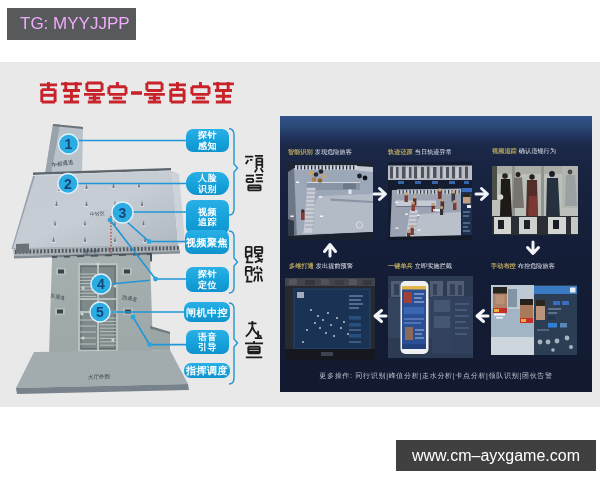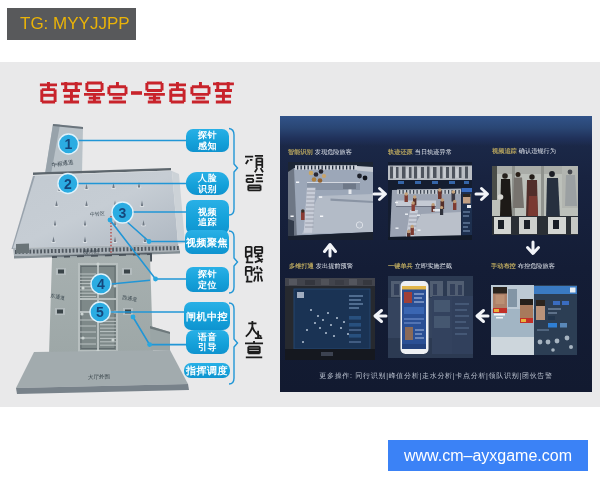--- a/index.html
+++ b/index.html
@@ -9,21 +9,21 @@
  border-radius:7px;color:#fff;font-weight:bold;display:flex;align-items:center;justify-content:center;
  text-align:center;}
 .l2{font-size:9px;line-height:10.5px;letter-spacing:.5px;}
 .l1{font-size:10px;line-height:11px;letter-spacing:.5px;}
 .plabel{position:absolute;font-size:6.2px;letter-spacing:0;white-space:nowrap;color:#e8ecf2;}
 .plabel b{color:#b5a35e;font-weight:bold;margin-right:2px;}
 </style></head>
 <body>
 <div id="page">
 
-<div class="abs" style="left:7px;top:8px;width:129px;height:32px;background:#58595b;color:#eab308;font-size:17px;line-height:32px;padding-left:13px;box-sizing:border-box;white-space:nowrap;">TG: MYYJJPP</div>
+<div class="abs" style="left:7px;top:8px;width:129px;height:32px;background:#58595b;color:#f0abfc;font-size:17px;line-height:32px;padding-left:13px;box-sizing:border-box;white-space:nowrap;">TG: MYYJJPP</div>
 
 <div class="abs" style="left:0;top:62px;width:600px;height:345px;background:#e9e9ea;"></div>
 
 <svg class="abs" style="left:38px;top:79px;" width="200" height="28" viewBox="0 0 200 28">
 <defs>
 <g id="ga">
           <path d="M2,3 H20 M11,0 V7 M4,8 H18 M4,8 V21 M18,8 V21 M4,14 H18 M4,21 H18"></path>
         </g>
 <g id="gb">
           <path d="M0,2 H22 M5,0 V9 M16,0 V9 M2,9 H20 M11,9 V21 M3,15 H19 M3,21 H19"></path>
@@ -262,23 +262,23 @@
 <div class="lbox l2" style="left:186px;top:129px;width:43px;height:23px;">探针<br>感知</div>
 
 <div class="lbox l2" style="left:186px;top:172px;width:43px;height:23px;border-radius:11px;">人脸<br>识别</div>
 
 <div class="lbox l2" style="left:186px;top:200px;width:43px;height:34px;">视频<br>追踪</div>
 
 <div class="lbox l1" style="left:185px;top:230px;width:44px;height:24px;">视频聚焦</div>
 
 <div class="lbox l2" style="left:186px;top:267px;width:43px;height:25px;">探针<br>定位</div>
 
-<div class="lbox l1" style="left:184px;top:302px;width:46px;height:28px;">闸机中控</div>
-
-<div class="lbox l2" style="left:186px;top:330px;width:43px;height:24px;border-radius:8px;">语音<br>引导</div>
+<div class="lbox l1" style="left:184px;top:302px;width:46px;height:20px;">闸机中控</div>
+
+<div class="lbox l2" style="left:186px;top:330px;width:43px;height:24px;">语音<br>引导</div>
 
 <div class="lbox l1" style="left:184px;top:363px;width:46px;height:15px;">指挥调度</div>
 
 <svg class="abs" style="left:243px;top:154px;" width="24" height="206" viewBox="0 0 24 206">
 <g stroke="#1c1c1c" stroke-width="2.2" fill="none">
 <g transform="translate(2,1) scale(0.82)">
           <path d="M0,2 H10 M4,6 L1,11 M6,6 H9 M12,1 H22 M14,4 H21 M14,4 V16 M21,4 V16 M14,8 H21 M14,12 H21 M15,16 L12,21 M19,16 L22,21"></path>
         </g>
 <g transform="translate(2,20) scale(0.82)">
           <path d="M1,2 H11 M2,6 H10 M2,6 V10 M10,6 V10 M2,10 H10 M13,1 H22 M14,5 H21 M13,9 H22 M4,14 H19 M4,14 V20 M19,14 V20 M4,17 H19 M4,20 H19"></path>
@@ -696,15 +696,15 @@
   <path d="M253,126 V136 M247.5,131.5 L253,137.5 L258.5,131.5"></path>
   <path d="M208,200 H198 M203.5,194.5 L197,200 L203.5,205.5"></path>
   <path d="M106,200 H96 M101.5,194.5 L95,200 L101.5,205.5"></path>
   <path d="M50,140 V130 M44.5,135.5 L50,128.5 L55.5,135.5"></path>
   </g>
   </svg>
 
   <div class="abs" style="left:0;top:255px;width:312px;text-align:center;font-size:7px;color:#b9c0ce;letter-spacing:.7px;">更多操作: 同行识别|峰值分析|走水分析|卡点分析|领队识别|团伙告警</div>
 </div>
 
-<div class="abs" style="left:388px;top:440px;width:200px;height:31px;background:#3b82f6;color:#fff;font-size:16px;line-height:31px;text-align:center;">www.cm–ayxgame.com</div>
+<div class="abs" style="left:396px;top:440px;width:200px;height:31px;background:#404040;color:#fff;font-size:16px;line-height:31px;text-align:center;">www.cm–ayxgame.com</div>
 
 </div>
 
 </body></html>

